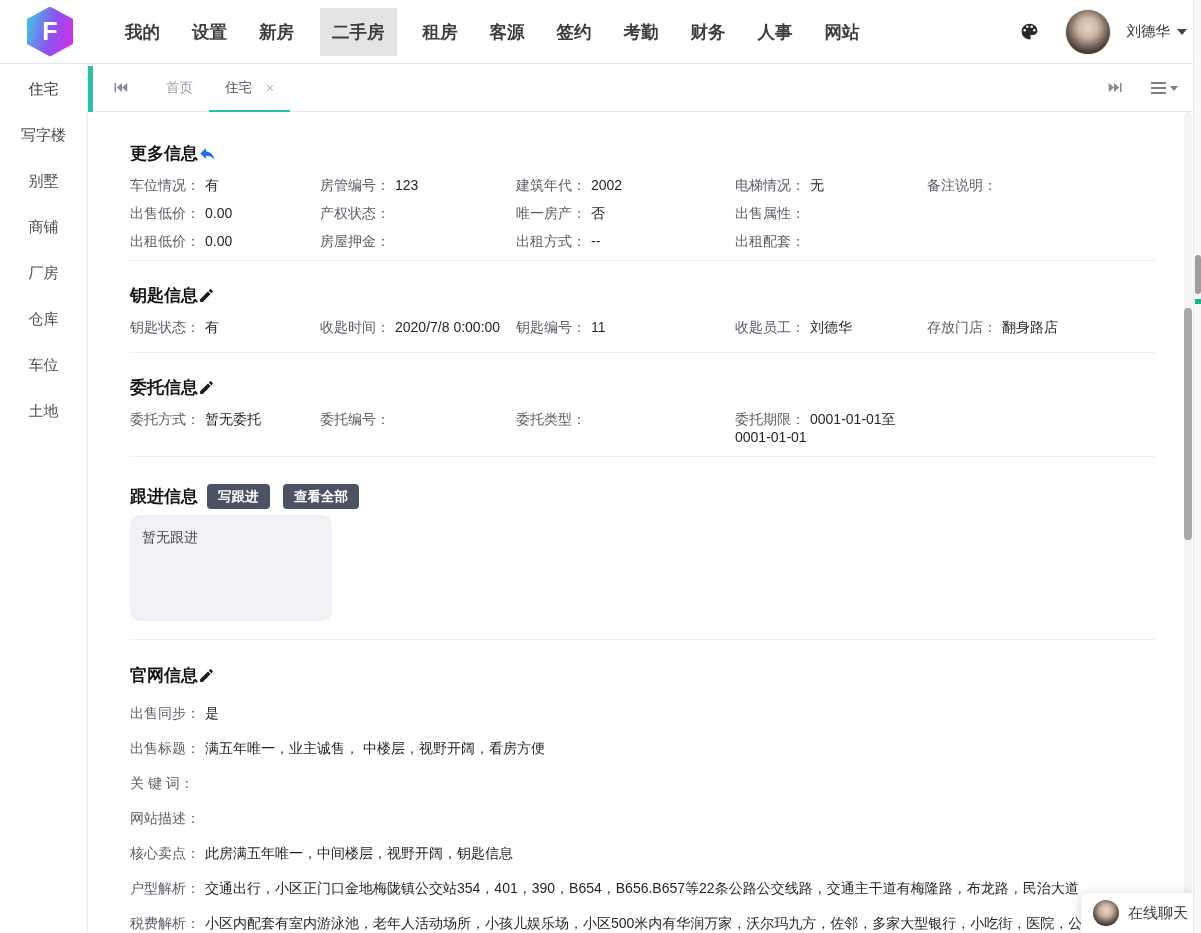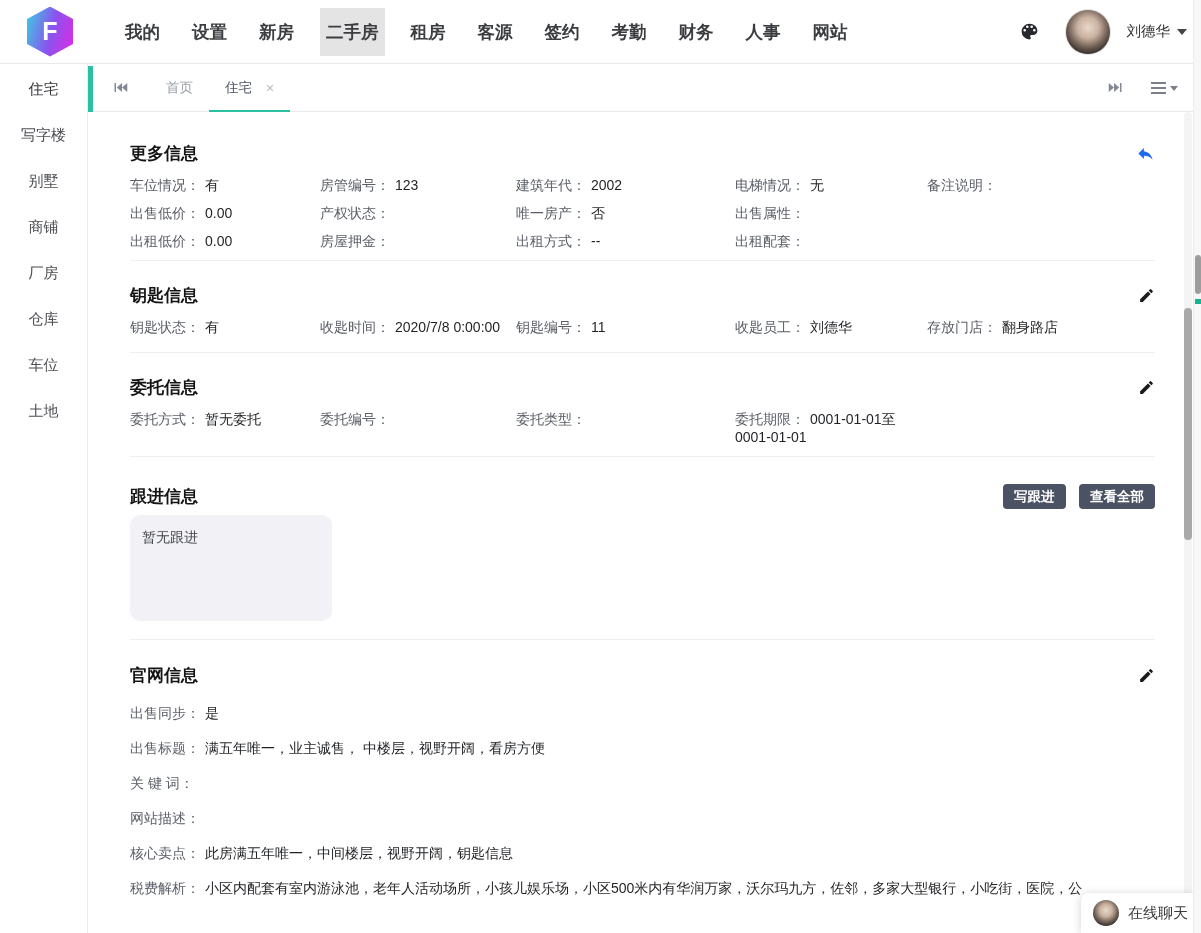--- a/index.html
+++ b/index.html
@@ -11,21 +11,21 @@
   
   .header { height:64px; display:flex; align-items:center; padding-left:27px;
             border-bottom:1px solid #e9e9e9; background:#fff; position:relative; z-index:10; }
   .logo { width:46px; height:50px; display:flex; align-items:center; justify-content:center;
           clip-path:polygon(50% 0,100% 25%,100% 75%,50% 100%,0 75%,0 25%);
           background:linear-gradient(105deg,#3bcfe2 0%,#8a53ee 52%,#e02ae6 100%);
           color:#fff; font-size:25px; font-weight:700; }
   .topnav { display:flex; list-style:none; margin-left:46px; gap:20px; align-items:center; }
   .topnav li { height:48px; line-height:48px; padding:0 6px; font-size:17.5px; font-weight:700;
                color:#3b3d40; cursor:pointer; white-space:nowrap; }
-  .topnav li.active { background:#e4e4e4; padding:0 6px; }
+  .topnav li.active { background:#e4e4e4; padding:0 12px; }
   .header-right { margin-left:auto; display:flex; align-items:center; padding-right:14px; }
   .palette-btn { background:none; border:none; cursor:pointer; line-height:0; margin-right:25px; }
   .avatar { width:46px; height:46px; border-radius:50%;
             background:radial-gradient(circle at 50% 40%,#e9d8ca 0%,#cbb3a2 30%,#6f5e53 58%,#2c2827 80%);
             border:1px solid #e3e3e3; }
   .user-name { margin-left:16px; font-size:14.5px; color:#333; cursor:pointer; display:flex; align-items:center; }
   .caret-down { width:0; height:0; border-left:5px solid transparent; border-right:5px solid transparent;
                 border-top:6px solid #444; margin-left:7px; }
   
   .main { display:flex; height:869px; }
@@ -40,21 +40,21 @@
   .tab-scroll { background:none; border:none; line-height:0; cursor:pointer; }
   .tab { position:relative; height:48px; display:flex; align-items:center; gap:14px;
          padding:0 16px; font-size:13.5px; color:#9aa0a8; cursor:pointer; }
   .tabs { display:flex; margin-left:22px; }
   .tab.active { color:#4a5160; }
   .tab.active::after { content:""; position:absolute; left:0; right:0; bottom:-1px; height:3px; background:#2bbfa3; }
   .tab-close { font-size:14px; color:#b5bac2; line-height:1; cursor:pointer; }
   .tabbar-right { margin-left:auto; display:flex; align-items:center; gap:28px; }
   
   .content { flex:1; overflow:hidden; padding:0 46px 0 42px; position:relative; background:#fff; }
-  .sec-head { display:flex; align-items:center; justify-content:space-between; }
+  .sec-head { display:flex; align-items:center; justify-content:flex-start; }
   .sec-head h3 { font-size:17px; line-height:21px; font-weight:700; color:#141414; }
   .icon-btn { background:none; border:none; cursor:pointer; line-height:0; padding:0; }
   .sec-more { padding-top:31px; }
   .sec-more .sec-head, .sec-keys .sec-head, .sec-entrust .sec-head { margin-bottom:12px; }
   .grid5 { display:grid; grid-template-columns:190px 196px 219px 192px 1fr;
            font-size:14px; line-height:18px; margin-bottom:10px; }
   .lbl { color:#5a5e66; margin-right:5px; }
   .val { color:#1f2124; }
   .divider { border-top:1px solid #efefef; }
   .d1 { margin-top:7px; } .d2 { margin-top:16px; } .d3 { margin-top:3px; } .d4 { margin-top:18px; }
@@ -268,20 +268,21 @@
             <svg width="17" height="17" viewBox="0 0 24 24">
                 <path fill="#1b1b1b" d="M3 17.25V21h3.75L17.81 9.94l-3.75-3.75L3 17.25zM20.71 7.04a.996.996 0 0 0 0-1.41l-2.34-2.34a.996.996 0 0 0-1.41 0l-1.83 1.83 3.75 3.75 1.83-1.83z"></path>
               </svg>
           </button>
         </div>
         <div class="wline"><span class="lbl">出售同步：</span><span class="val">是</span></div>
         <div class="wline"><span class="lbl">出售标题：</span><span class="val">满五年唯一，业主诚售， 中楼层，视野开阔，看房方便</span></div>
         <div class="wline"><span class="lbl">关 键 词：</span><span class="val"></span></div>
         <div class="wline"><span class="lbl">网站描述：</span><span class="val"></span></div>
         <div class="wline"><span class="lbl">核心卖点：</span><span class="val">此房满五年唯一，中间楼层，视野开阔，钥匙信息</span></div>
+        <div class="wline"><span class="lbl">户型解析：</span><span class="val">交通出行，小区正门口金地梅陇镇公交站354，401，390，B654，B656.B657等22条公路公交线路，交通主干道有梅隆路，布龙路，民治大道</span></div>
         <div class="wline"><span class="lbl">税费解析：</span><span class="val">小区内配套有室内游泳池，老年人活动场所，小孩儿娱乐场，小区500米内有华润万家，沃尔玛九方，佐邻，多家大型银行，小吃街，医院，公</span></div>
       </section>
 
     </div>
   </div>
 </div>
 
 <div class="chat">
   <div class="chat-avatar"></div>
   <span class="chat-label">在线聊天</span>

